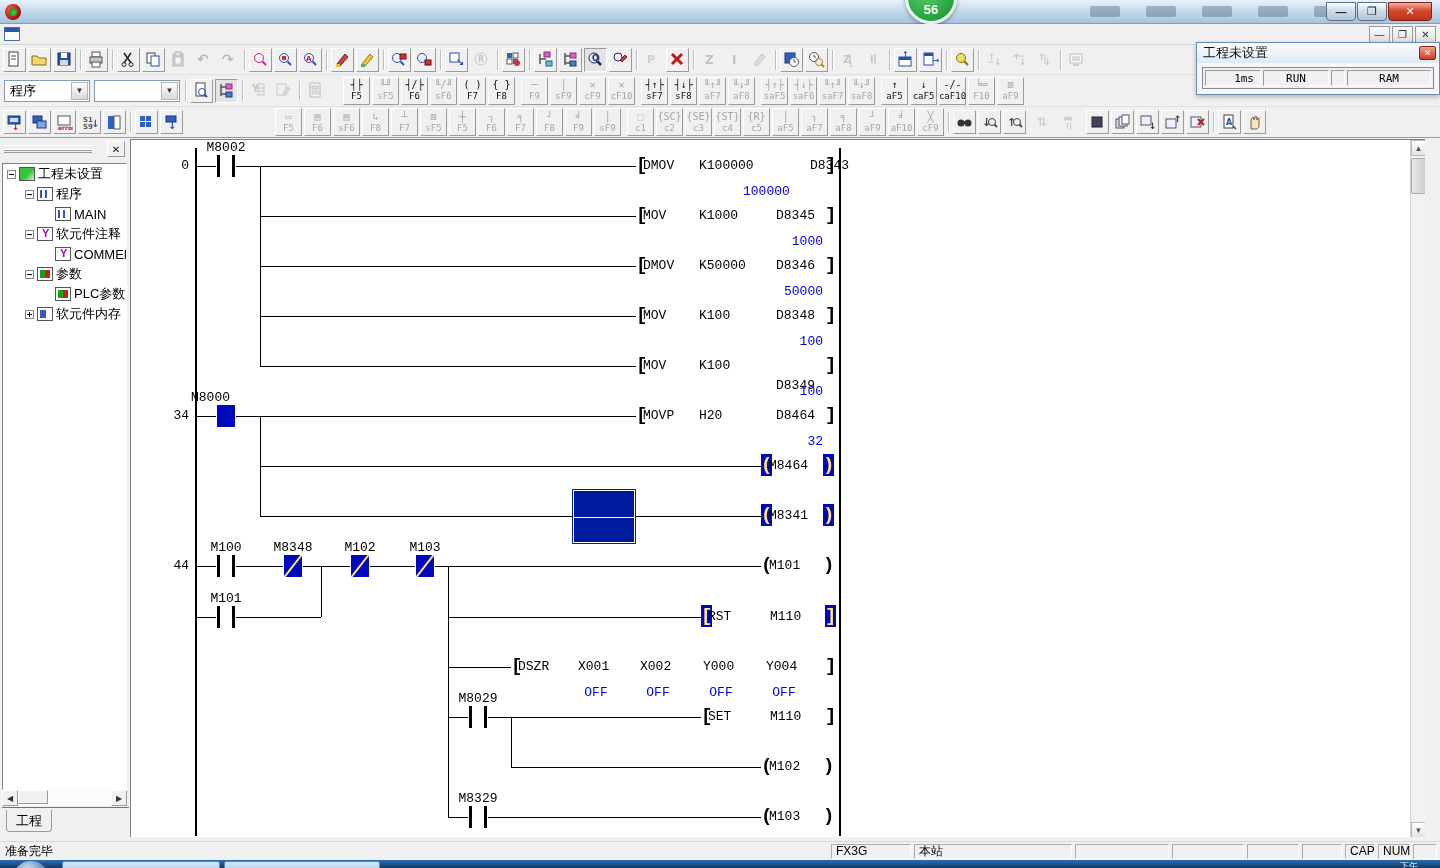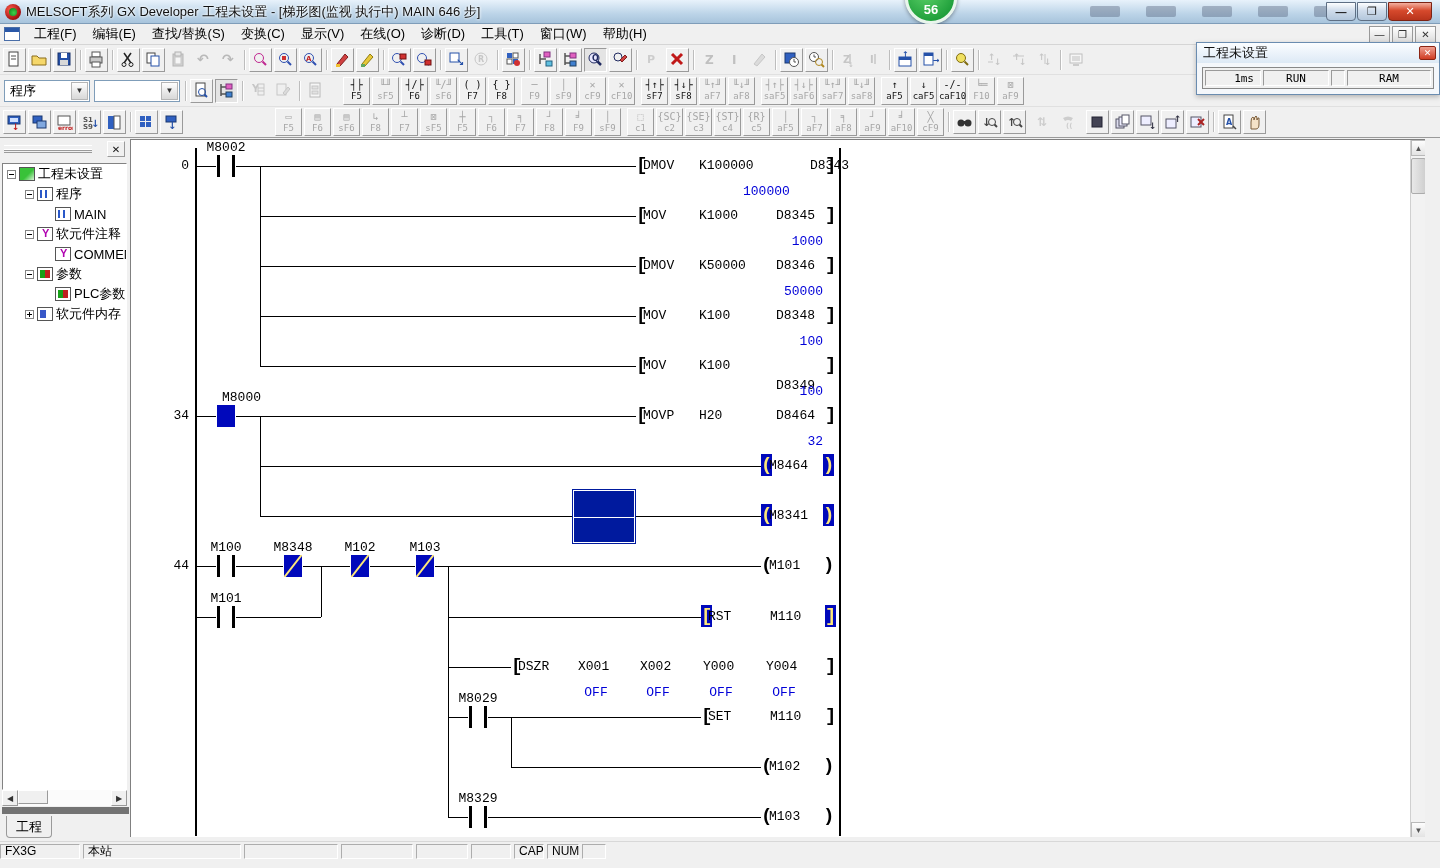--- a/index.html
+++ b/index.html
@@ -85,21 +85,21 @@
   .ticon.para::before{content:"";position:absolute;left:2px;top:2px;width:5px;height:8px;background:#18a018;}
   .ticon.para::after{content:"";position:absolute;right:2px;top:2px;width:5px;height:8px;background:#c02020;}
   .ticon.mem{background:#fff;}
   .ticon.mem::before{content:"";position:absolute;left:2px;top:2px;right:6px;bottom:2px;background:#3858c8;}
   .hsb{position:absolute;left:2px;top:651px;width:125px;height:16px;background:#f0f0f0;display:flex;}
   .hsb .ar{width:16px;height:16px;border:1px solid #9a9a9a;border-top-color:#fff;border-left-color:#fff;
     background:#f0f0f0;font-size:8px;display:flex;align-items:center;justify-content:center;color:#333;flex:none;}
   .hsb .track{flex:1;background:#fbfbfb;position:relative;}
   .hsb .thumb{position:absolute;left:0;top:0;width:30px;height:14px;background:#f0f0f0;
     border:1px solid #9a9a9a;border-top-color:#fff;border-left-color:#fff;}
-  .treetab{position:absolute;left:2px;top:668px;width:127px;height:26px;border-top:7px solid #737373;}
+  .treetab{position:absolute;left:2px;top:668px;width:127px;height:26px;border-top:1px solid #737373;}
   .tab{position:absolute;left:4px;top:2px;width:46px;height:22px;background:#f0f0f0;
     border:1px solid #9a9a9a;border-top:none;border-radius:0 0 4px 4px;display:flex;align-items:center;
     justify-content:center;}
   
   .ladderwin{position:absolute;left:130px;top:0;width:1295px;height:698px;background:#fff;
     border-left:1px solid #808080;border-top:1px solid #808080;overflow:hidden;}
   #ladder-canvas{position:absolute;left:2px;top:0;width:1292px;height:698px;
     font-family:Liberation Mono, monospace;font-size:13px;color:#000;}
   .wire{position:absolute;background:#000;}
   .lt{position:absolute;white-space:pre;}
@@ -143,50 +143,37 @@
     background:linear-gradient(#cfe6f8,#8fb8da);border:1px solid #5d87ad;}
   .tright{position:absolute;right:22px;top:0;color:#dce9f5;font-size:9px;}
 </style>
 </head>
 <body>
 
 <div class="screen">
 
   <div class="titlebar">
     <div class="applogo"></div>
-    <div class="titletext">MELSOFT系列 GX Developer 工程未设置 - [梯形图(监视 执行中)    MAIN    646 步]</div>
     <div class="ghostmenu">
         <i></i>
         <i></i>
         <i></i>
         <i></i>
         <i></i>
       </div>
     <div class="badge56">56</div>
     <div class="winbtns">
       <div class="wbtn">—</div>
       <div class="wbtn">❐</div>
       <div class="wbtn close">✕</div>
     </div>
   </div>
 
   <div class="menubar">
     <div class="childicon"></div>
-    <div id="menuitems" style="display:flex;">
-        <div class="menuitem">工程(F)</div>
-        <div class="menuitem">编辑(E)</div>
-        <div class="menuitem">查找/替换(S)</div>
-        <div class="menuitem">变换(C)</div>
-        <div class="menuitem">显示(V)</div>
-        <div class="menuitem">在线(O)</div>
-        <div class="menuitem">诊断(D)</div>
-        <div class="menuitem">工具(T)</div>
-        <div class="menuitem">窗口(W)</div>
-        <div class="menuitem">帮助(H)</div>
-      </div>
     <div class="mdibtns" id="mdibtns">
         <div class="mdib">—</div>
         <div class="mdib">❐</div>
         <div class="mdib">✕</div>
       </div>
   </div>
 
   <div class="tbrow tb1" id="tb1">
       <div class="tbtn">
         <svg width="17" height="17" viewBox="0 0 17 17">
@@ -926,21 +913,21 @@
           <div class="wire" style="left: 355px; top: 577px; width: 213px; height: 1px;"></div>
           <div class="wire" style="left: 378px; top: 577px; width: 1px; height: 50px;"></div>
           <div class="wire" style="left: 378px; top: 627px; width: 250px; height: 1px;"></div>
           <div class="wire" style="left: 315px; top: 677px; width: 20px; height: 1px;"></div>
           <div class="wire" style="left: 355px; top: 677px; width: 273px; height: 1px;"></div>
           <div class="lt" style="left: 58px; top: 0px; width: 70px; text-align: center;">M8002</div>
           <div style="position: absolute; left: 83px; top: 15px; width: 20px; height: 22px;">
             <div class="cbar" style="left:1px;top:0;"></div>
             <div class="cbar" style="left:16px;top:0;"></div>
           </div>
-          <div class="lt" style="left: 58px; top: 250px; width: 70px; text-align: right;">M8000</div>
+          <div class="lt" style="left: 58px; top: 250px; width: 70px; text-align: left;">M8000</div>
           <div style="position: absolute; left: 83px; top: 265px; width: 20px; height: 22px;">
             <div class="conrect" style="left:1px;top:0;"></div>
           </div>
           <div class="lt" style="left: 58px; top: 400px; width: 70px; text-align: center;">M100</div>
           <div style="position: absolute; left: 83px; top: 415px; width: 20px; height: 22px;">
             <div class="cbar" style="left:1px;top:0;"></div>
             <div class="cbar" style="left:16px;top:0;"></div>
           </div>
           <div class="lt" style="left: 125px; top: 400px; width: 70px; text-align: center;">M8348</div>
           <div style="position: absolute; left: 150px; top: 415px; width: 20px; height: 22px;">
@@ -1063,27 +1050,34 @@
     <div class="monclose">✕</div>
     <div class="monrow" id="monrow">
         <div class="moncell" style="width: 56px; justify-content: flex-end; padding-right: 6px;">1ms</div>
         <div class="moncell" style="width: 66px; justify-content: center;">RUN</div>
         <div class="moncell" style="width: 14px; justify-content: center;"></div>
         <div class="moncell" style="width: 84px; justify-content: center;">RAM</div>
       </div>
   </div>
 
   <div class="statusbar">
+    <div class="sready">准备完毕</div>
     <div id="scells" style="display:flex;align-items:center;">
         <div class="scell" style="width: 80px;">FX3G</div>
         <div class="scell" style="width: 158px;">本站</div>
         <div class="scell" style="width: 94px;"></div>
         <div class="scell" style="width: 72px;"></div>
         <div class="scell" style="width: 52px;"></div>
         <div class="scell" style="width: 40px;"></div>
         <div class="scell" style="width: 30px;">CAP</div>
         <div class="scell" style="width: 32px;">NUM</div>
         <div class="scell" style="width: 24px;"></div>
       </div>
   </div>
 
+  <div class="taskbar">
+    <div class="orb"></div>
+    <div class="taskbtn" style="left:62px;width:158px;"></div>
+    <div class="taskbtn" style="left:224px;width:156px;"></div>
+    <div class="tright">下午</div>
+  </div>
 
 </div>
 
 </body></html>

